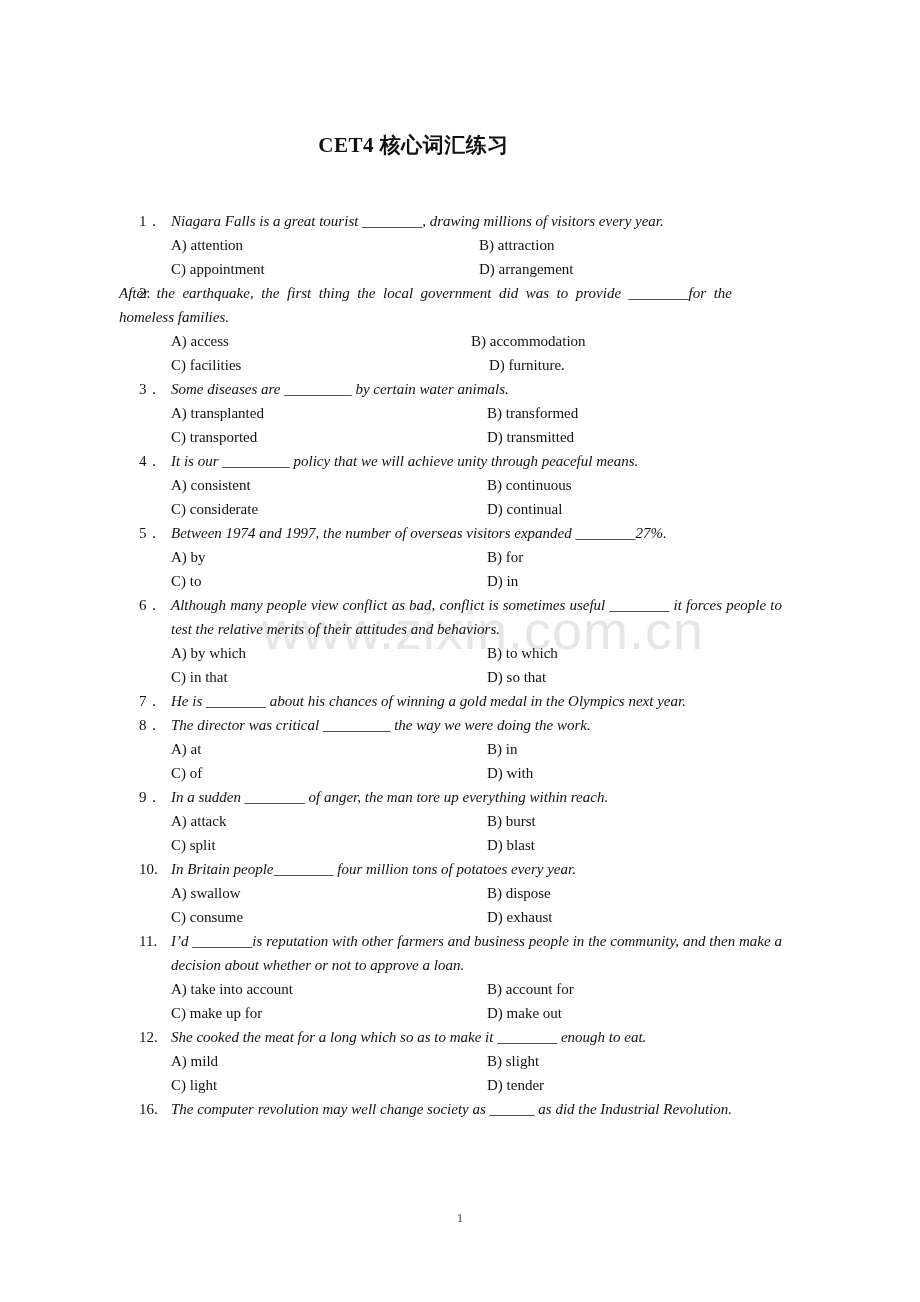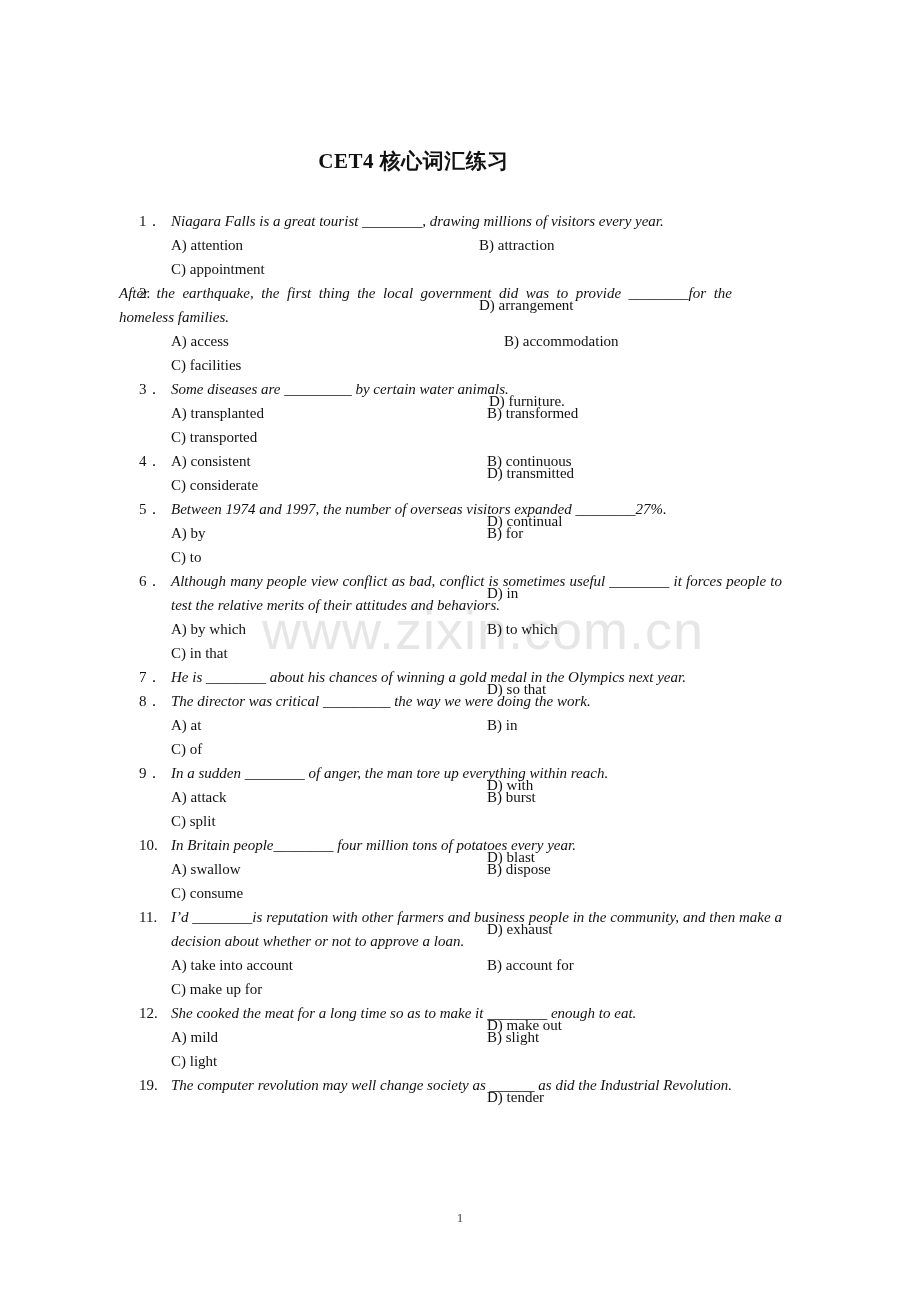--- a/index.html
+++ b/index.html
@@ -16,21 +16,21 @@
       color: #111111;
     }
     .page {
       position: absolute;
       left: 0; top: 0;
       width: 920px;
       height: 1302px;
     }
     .title {
       position: absolute;
-      top: 146px;
+      top: 130px;
       left: 0;
       width: 827px;
       text-align: center;
       font-size: 21px;
       font-weight: bold;
       letter-spacing: 0.5px;
       line-height: 30px;
     }
     .watermark {
       position: absolute;
@@ -75,21 +75,21 @@
       height: 48px;
     }
     .opt {
       position: absolute;
       line-height: 24px;
       white-space: nowrap;
     }
     .opt.a { left: 171px; top: 0; text-align: right; }
     .opt.b { left: 487px; top: 0; }
     .opt.c { left: 171px; top: 24px; }
-    .opt.d { left: 487px; top: 24px; margin-top: 36px; }
+    .opt.d { left: 487px; top: 24px; }
     .opts.shift1 .opt.b, .opts.shift1 .opt.d { left: 479px; }
     .page-number {
       position: absolute;
       top: 1208px;
       left: 0;
       width: 920px;
       text-align: center;
       font-size: 13px;
       color: #444;
       line-height: 20px;
@@ -115,39 +115,40 @@
         <span class="opt c">C) appointment</span>
         <span class="opt d">D) arrangement</span>
       </div>
     </div>
 
     <div class="q">
       <div class="q-num-abs">2.</div>
       <div class="q-text-block" style="margin-left:119px;width:613px;">After the earthquake, the first thing the local government did was to provide  ________for the homeless families.</div>
       <div class="opts" style="">
         <span class="opt a">A) access</span>
-        <span class="opt b" style="left:504px">B) accommodation</span>
+        <span class="opt b" style="left:471px">B) accommodation</span>
         <span class="opt c">C) facilities</span>
         <span class="opt d" style="left:489px">D) furniture.</span>
       </div>
     </div>
 
     <div class="q">
       <div class="q-num-abs">3．</div>
       <div class="q-text-block">Some diseases are _________ by certain water animals.</div>
       <div class="opts">
         <span class="opt a">A) transplanted</span>
         <span class="opt b">B) transformed</span>
         <span class="opt c">C) transported</span>
         <span class="opt d">D) transmitted</span>
       </div>
     </div>
 
     <div class="q">
       <div class="q-num-abs">4．</div>
+      <div class="q-text-block">It is our _________ policy that we will achieve unity through peaceful means.</div>
       <div class="opts">
         <span class="opt a">A) consistent</span>
         <span class="opt b">B) continuous</span>
         <span class="opt c">C) considerate</span>
         <span class="opt d">D) continual</span>
       </div>
     </div>
 
     <div class="q">
       <div class="q-num-abs">5．</div>
@@ -215,31 +216,31 @@
       <div class="opts">
         <span class="opt a">A) take into account</span>
         <span class="opt b">B) account for</span>
         <span class="opt c">C) make up for</span>
         <span class="opt d">D) make out</span>
       </div>
     </div>
 
     <div class="q">
       <div class="q-num-abs">12.</div>
-      <div class="q-text-block">She cooked the meat for a long time so as to make it ________ enough to eat.</div>
+      <div class="q-text-block">She cooked the meat for a long which so as to make it ________ enough to eat.</div>
       <div class="opts">
         <span class="opt a">A) mild</span>
         <span class="opt b">B) slight</span>
         <span class="opt c">C) light</span>
         <span class="opt d">D) tender</span>
       </div>
     </div>
 
     <div class="q">
-      <div class="q-num-abs">19.</div>
+      <div class="q-num-abs">16.</div>
       <div class="q-text-block" style="white-space:nowrap;">The computer revolution may well change society as ______ as did the Industrial Revolution.</div>
     </div>
 
   </div>
 
   <div class="page-number">1</div>
 
 </div>
 
 </body></html>

